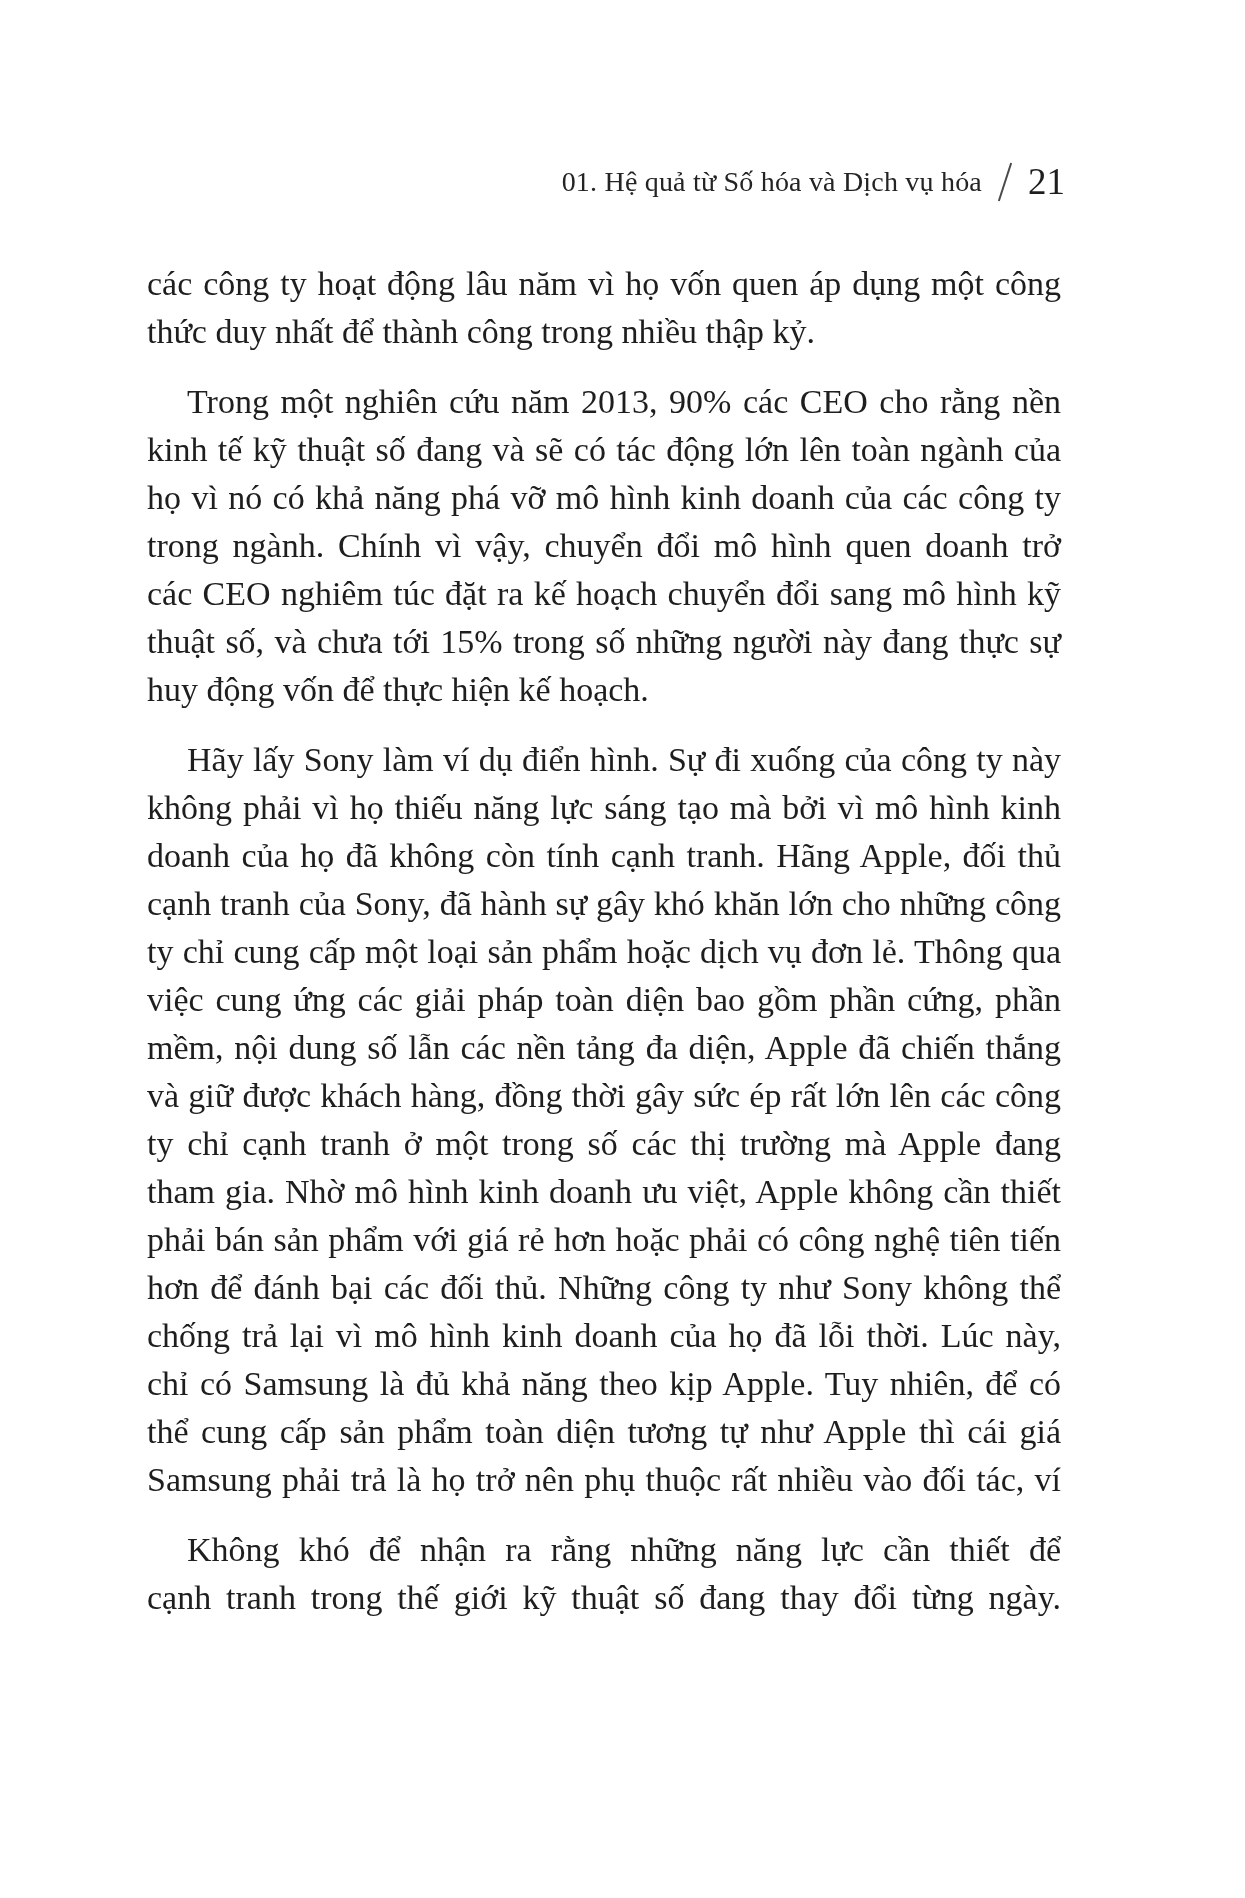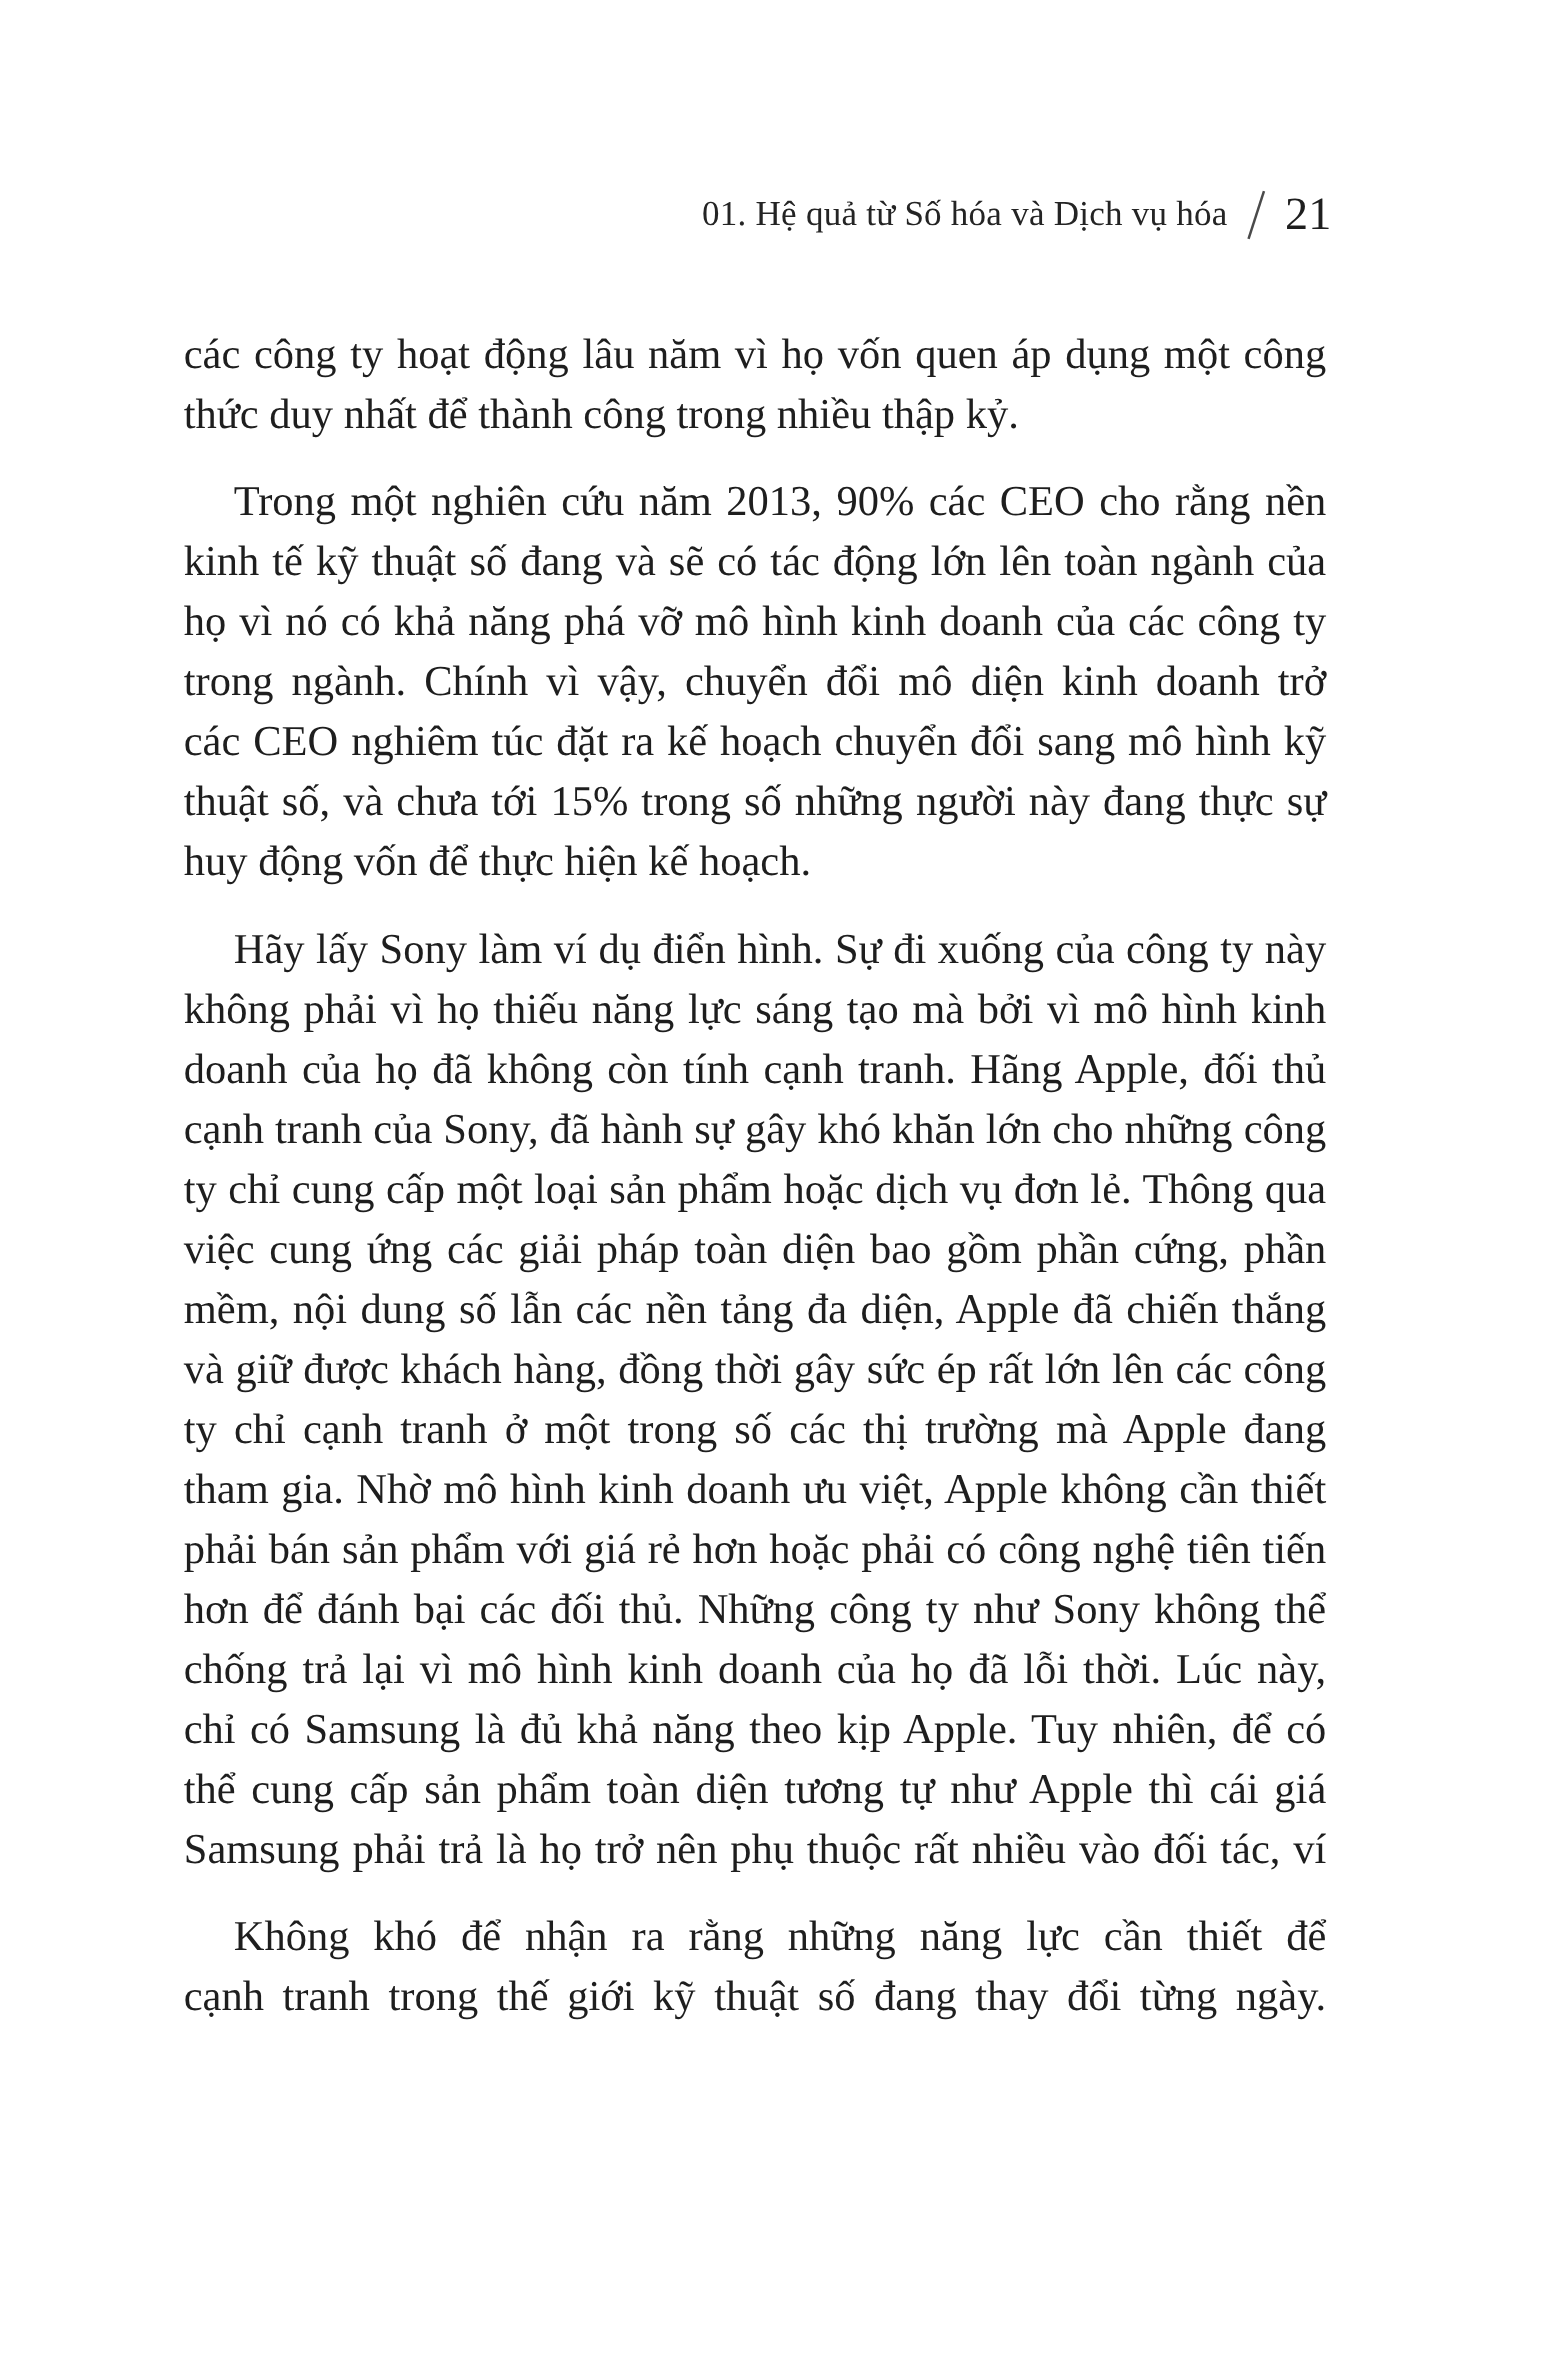--- a/index.html
+++ b/index.html
@@ -12,21 +12,21 @@
     overflow: hidden;
   }
   .page {
     position: absolute; inset: 0;
     width: 1245px; height: 1898px;
     background: #ffffff;
   }
   
   .running-header {
     position: absolute;
-    top: 152px;
+    top: 162px;
     right: 180px;
     display: flex;
     align-items: center;
     gap: 16px;
     white-space: nowrap;
   }
   .chapter-title {
     font-size: 28px;
     line-height: 40px;
     color: #242424;
@@ -79,21 +79,21 @@
   <main class="body-text" id="body-text">
 
   <div class="para">
         <div class="line">các công ty hoạt động lâu năm vì họ vốn quen áp dụng một công</div>
         <div class="line endline">thức duy nhất để thành công trong nhiều thập kỷ.</div>
       </div>
       <div class="para">
         <div class="line indent">Trong một nghiên cứu năm 2013, 90% các CEO cho rằng nền</div>
         <div class="line">kinh tế kỹ thuật số đang và sẽ có tác động lớn lên toàn ngành của</div>
         <div class="line">họ vì nó có khả năng phá vỡ mô hình kinh doanh của các công ty</div>
-        <div class="line">trong ngành. Chính vì vậy, chuyển đổi mô diện kinh doanh trở</div>
+        <div class="line">trong ngành. Chính vì vậy, chuyển đổi mô hình quen doanh trở</div>
         <div class="line">các CEO nghiêm túc đặt ra kế hoạch chuyển đổi sang mô hình kỹ</div>
         <div class="line">thuật số, và chưa tới 15% trong số những người này đang thực sự</div>
         <div class="line endline">huy động vốn để thực hiện kế hoạch.</div>
       </div>
       <div class="para">
         <div class="line indent">Hãy lấy Sony làm ví dụ điển hình. Sự đi xuống của công ty này</div>
         <div class="line">không phải vì họ thiếu năng lực sáng tạo mà bởi vì mô hình kinh</div>
         <div class="line">doanh của họ đã không còn tính cạnh tranh. Hãng Apple, đối thủ</div>
         <div class="line">cạnh tranh của Sony, đã hành sự gây khó khăn lớn cho những công</div>
         <div class="line">ty chỉ cung cấp một loại sản phẩm hoặc dịch vụ đơn lẻ. Thông qua</div>

